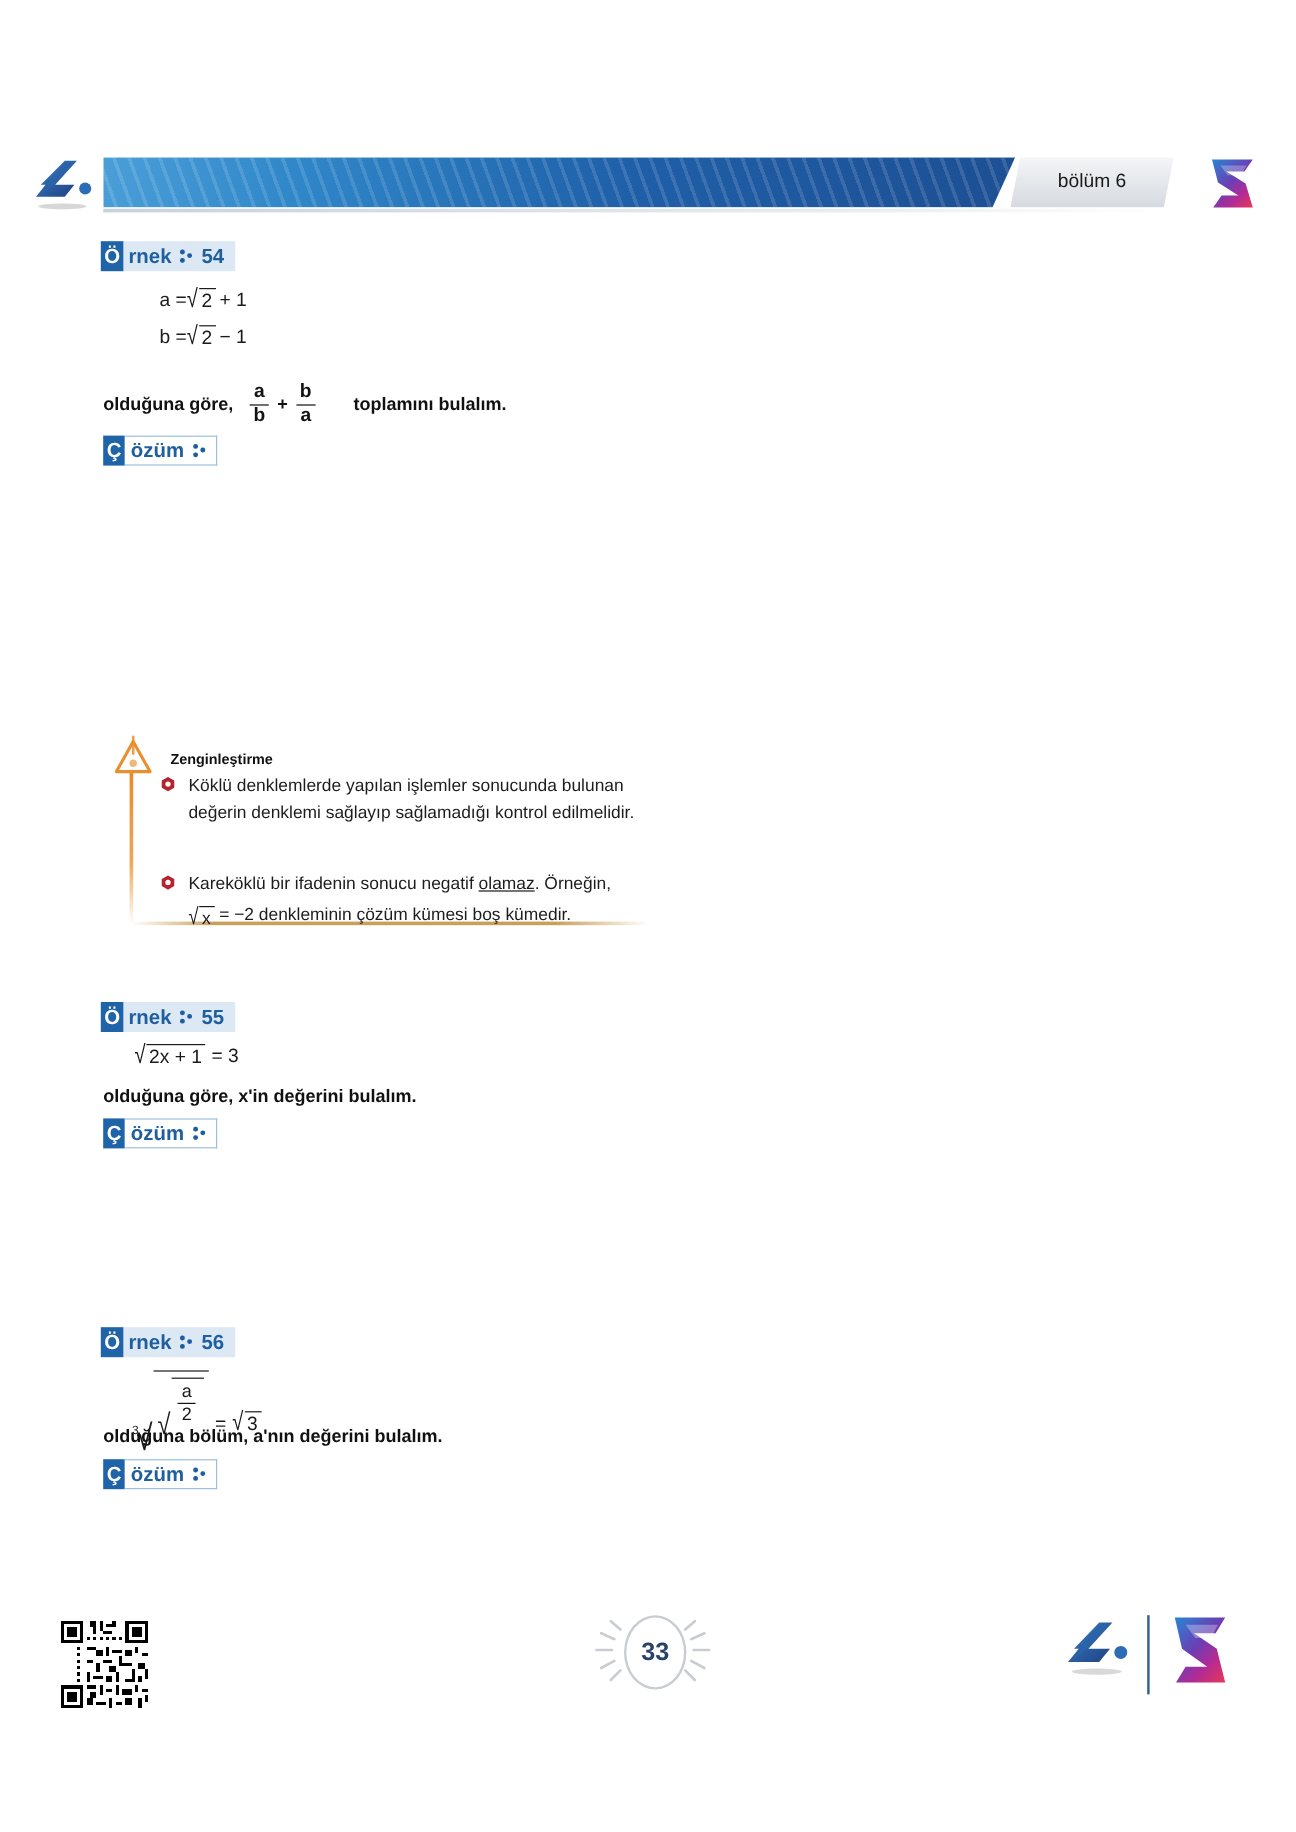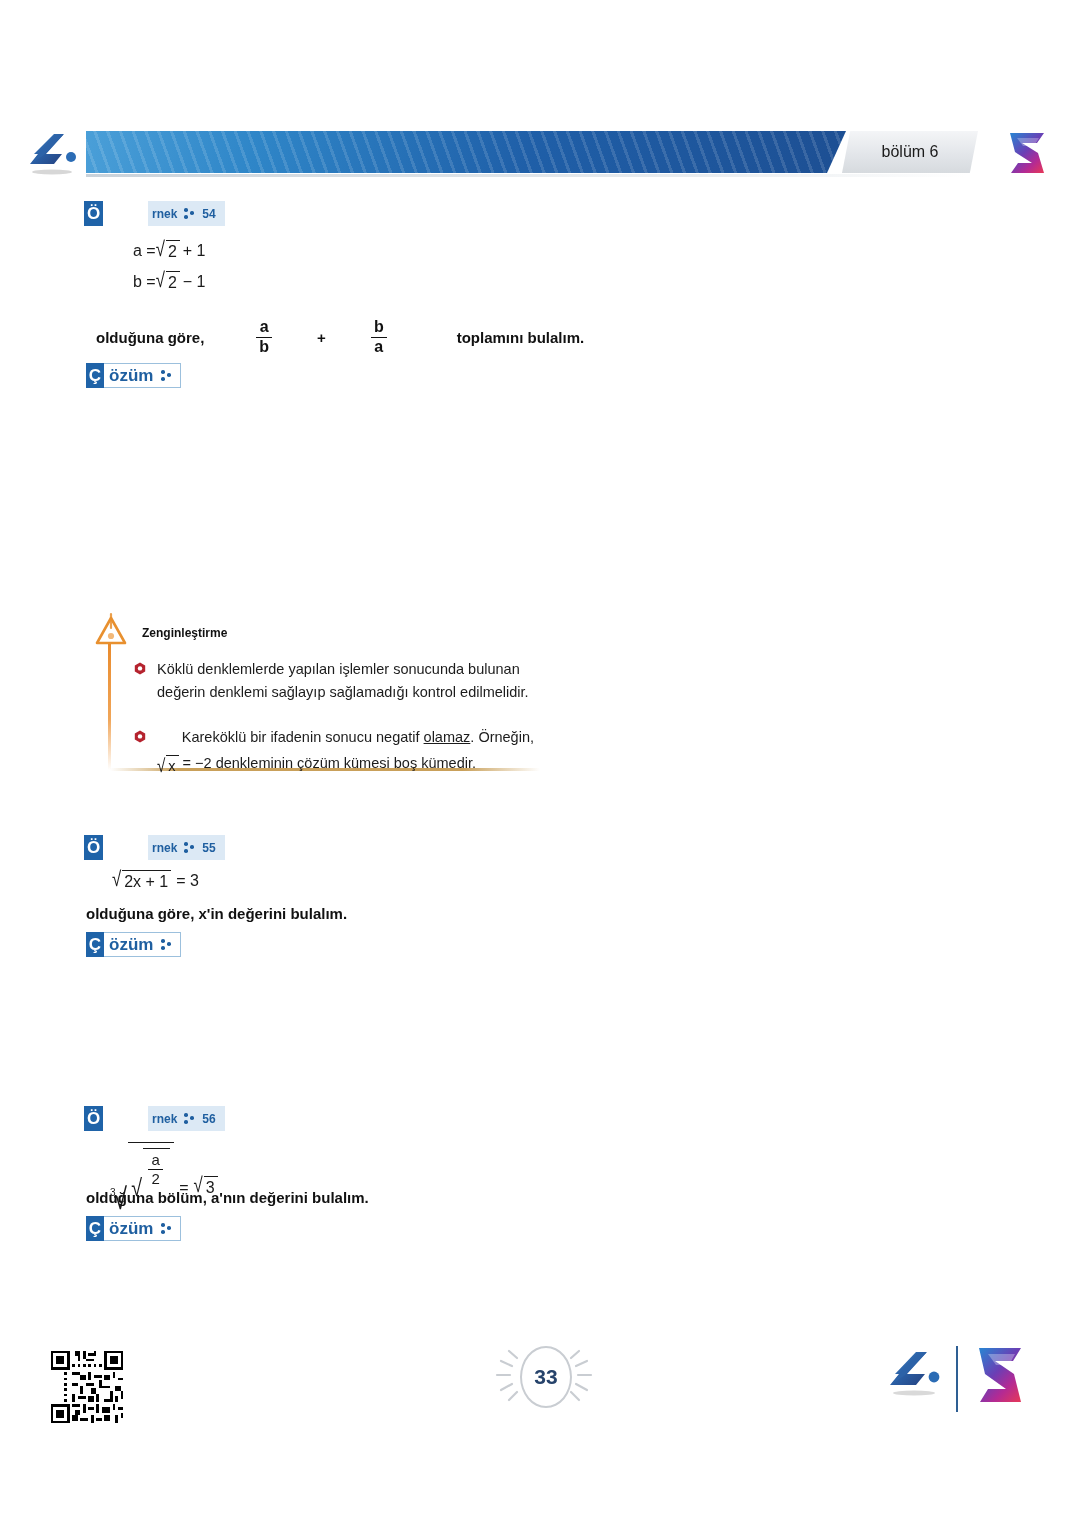--- a/index.html
+++ b/index.html
@@ -91,27 +91,26 @@
     background: #1f63a8;
     color: #ffffff;
     font-size: 17px;
     font-weight: bold;
     display: flex; align-items: center; justify-content: center;
     line-height: 1;
   }
   .ornek-body {
     background: #dce9f5;
     color: #1f5fa0;
-    font-size: 12px;
+    font-size: 17px;
     font-weight: bold;
     display: flex; align-items: center;
     padding: 0 9px 0 4px;
     white-space: nowrap;
     gap: 7px;
-    margin-left: 45px;
   }
   .ornek-body .num { color: #1f5fa0; }
 
   .cozum-tag {
     position: absolute;
     display: inline-flex;
     align-items: stretch;
     height: 25px;
   }
   .cozum-cap {
@@ -397,21 +396,21 @@
 
 <div class="math" style="left:133px; top:271px;">
   <span>b =</span>
   <span class="rad">
     <span class="sign">√</span>
     <span class="radicand">2</span>
   </span>
   <span style="margin-left:3px;">− 1</span>
 </div>
 
-<div class="prompt" style="left:96px; top:319px;gap:38px;">
+<div class="prompt" style="left:86px; top:319px;">
   <span>olduğuna göre,</span>
   <span class="frac bold" style="margin-left:14px;">
     <span class="top">a</span>
     <span class="bar"></span>
     <span class="bot">b</span>
   </span>
   <span style="margin:0 4px;">+</span>
   <span class="frac bold">
     <span class="top">b</span>
     <span class="bar"></span>
@@ -439,32 +438,32 @@
   <div class="enrich-icon">
     <svg viewBox="0 0 38 38" width="38" height="38">
       <path d="M19 6 L33 31 L5 31 Z" fill="none" stroke="#e8902f" stroke-width="2.6" stroke-linejoin="round"></path>
       <line x1="19" y1="2" x2="19" y2="16" stroke="#e8902f" stroke-width="2.2" stroke-linecap="round" opacity="0.85"></line>
       <circle cx="19" cy="24" r="3.1" fill="#f2b878"></circle>
     </svg>
   </div>
 
   <div class="enrich-title">Zenginleştirme</div>
 
-  <div class="enrich-item" style="top:38px;">
+  <div class="enrich-item" style="top:24px;">
     <span class="hexbullet">
       <svg viewBox="0 0 12 13" width="12" height="13">
         <path d="M6 0.5 L11.2 3.4 L11.2 9.4 L6 12.4 L0.8 9.4 L0.8 3.4 Z" fill="#b5232e"></path>
         <circle cx="6" cy="6.4" r="2.2" fill="#ffffff"></circle>
       </svg>
     </span>
     <span class="enrich-text">Köklü denklemlerde yapılan işlemler sonucunda bulunan değerin denklemi sağlayıp sağlamadığı kontrol edilmelidir.</span>
   </div>
 
   <div class="enrich-item" style="top:106px; display:block;">
-    <div style="display:flex; align-items:flex-start; gap:11px;justify-content:space-between;">
+    <div style="display:flex; align-items:flex-start; gap:11px;">
       <span class="hexbullet">
         <svg viewBox="0 0 12 13" width="12" height="13">
           <path d="M6 0.5 L11.2 3.4 L11.2 9.4 L6 12.4 L0.8 9.4 L0.8 3.4 Z" fill="#b5232e"></path>
           <circle cx="6" cy="6.4" r="2.2" fill="#ffffff"></circle>
         </svg>
       </span>
       <span class="enrich-text">
         <span>Kareköklü bir ifadenin sonucu negatif </span><span class="u">olamaz</span><span>. Örneğin,</span>
       </span>
     </div>

